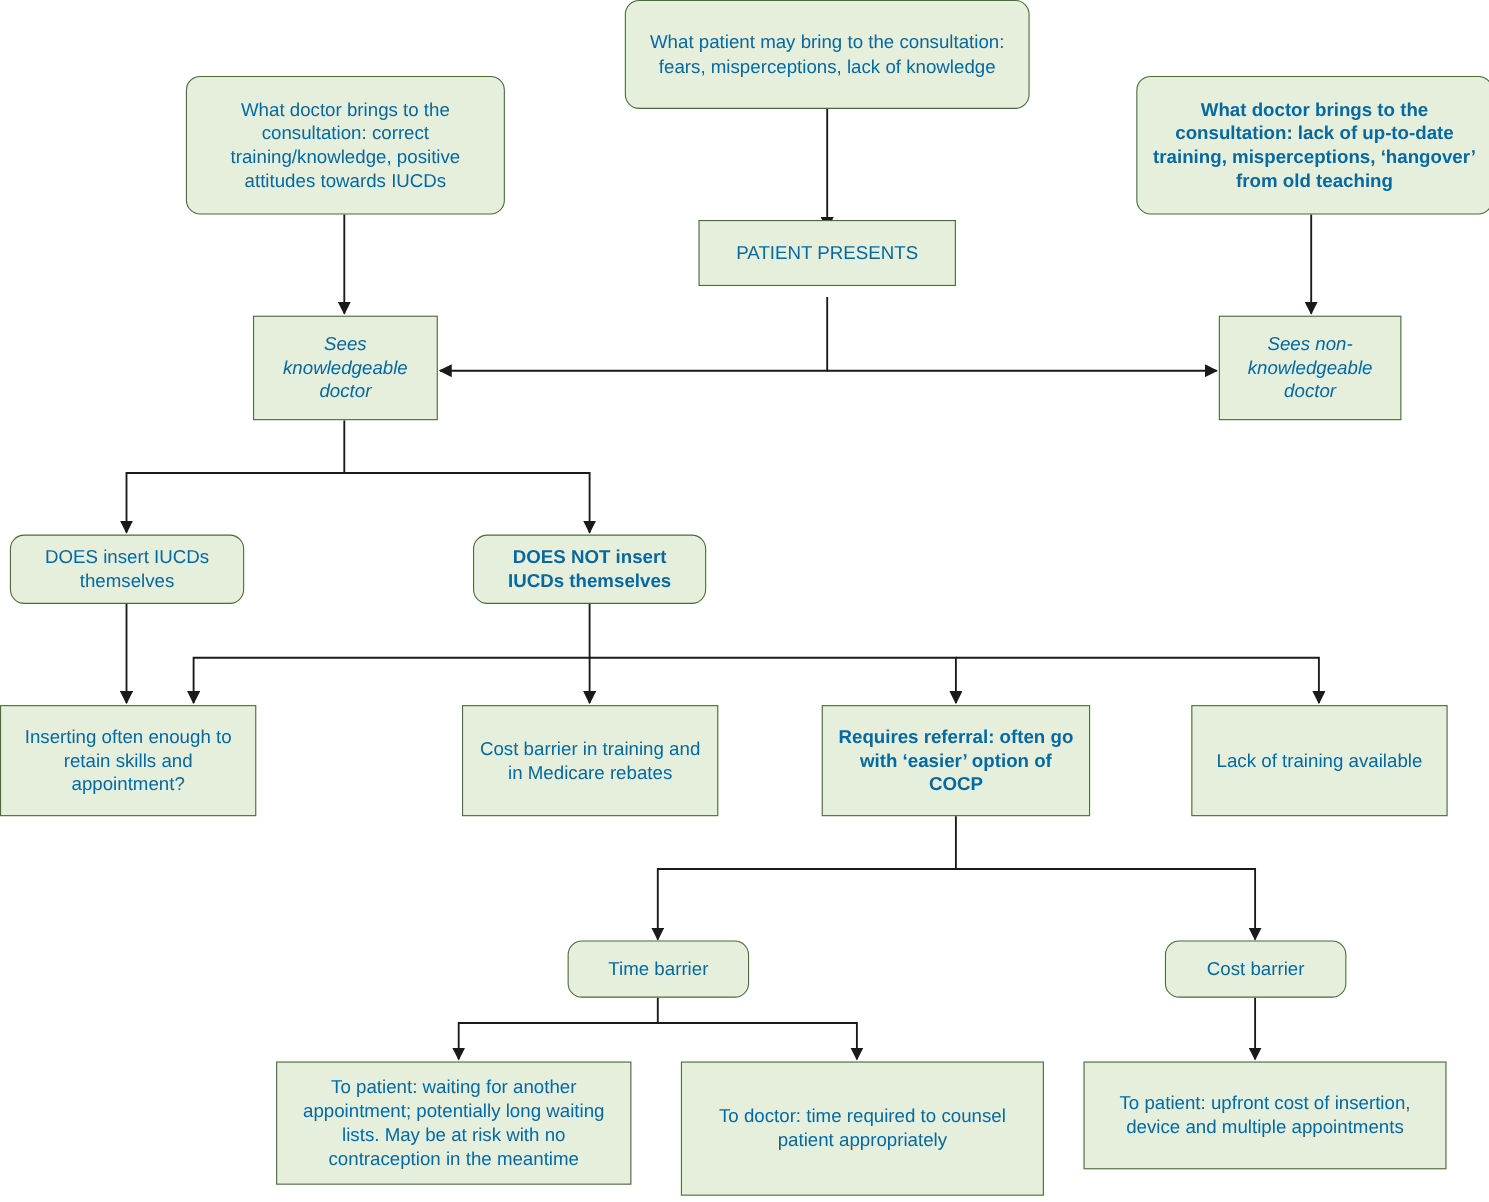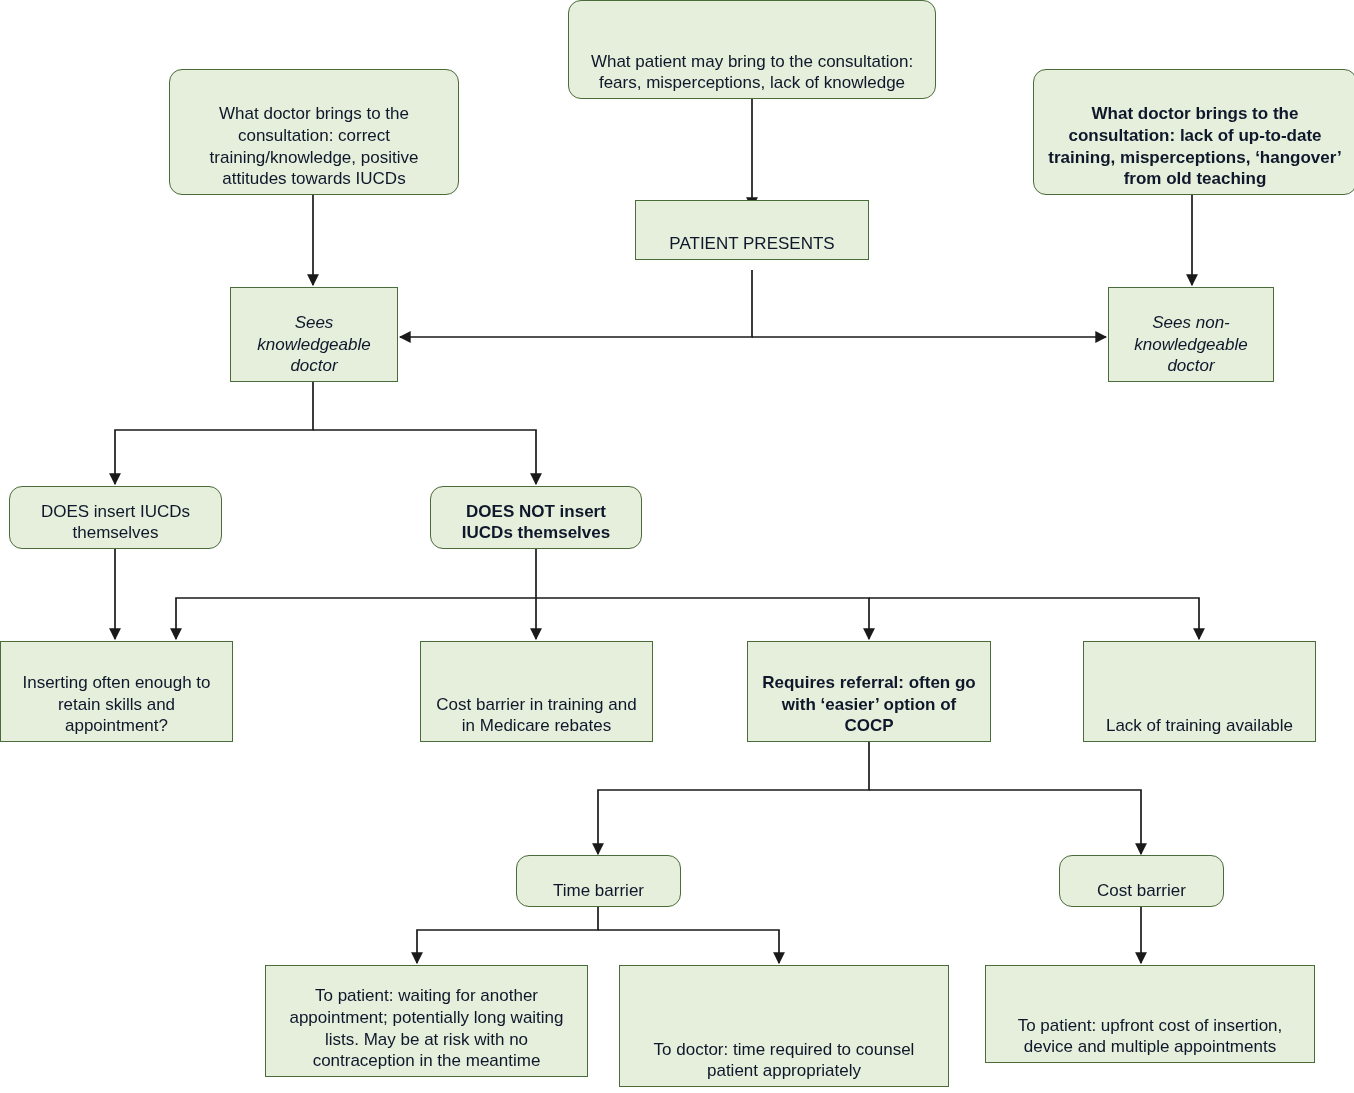--- a/index.html
+++ b/index.html
@@ -23,23 +23,23 @@
     top: 0;
     width: 1354px;
     height: 1093px;
     pointer-events: none;
   }
   .node {
     position: absolute;
     box-sizing: border-box;
     background: #e6eedc;
     border: 1.6px solid #4a6b3a;
-    color: #0f172a;
+    color: #0369a1;
     display: flex;
-    align-items: flex-end;
+    align-items: center;
     justify-content: center;
     text-align: center;
     line-height: 1.28;
     padding: 4px 8px;
     font-size: 17px;
   }
   .node.rounded {
     border-radius: 13px;
   }
   .node.square {
@@ -149,21 +149,21 @@
   </div>
 
   <div class="node square" style="left:1083px; top:641px; width:233px; height:101px;">
     <span>Lack of training available</span>
   </div>
 
   <div class="node rounded" style="left:1059px; top:855px; width:165px; height:52px;">
     <span>Cost barrier</span>
   </div>
 
-  <div class="node square" style="left:265px; top:965px; width:323px; height:112px;">
+  <div class="node square" style="left:251px; top:965px; width:323px; height:112px;">
     <span>To patient: waiting for another appointment; potentially long waiting lists. May be at risk with no contraception in the meantime</span>
   </div>
 
   <div class="node square" style="left:619px; top:965px; width:330px; height:122px;">
     <span>To doctor: time required to counsel patient appropriately</span>
   </div>
 
   <div class="node square" style="left:985px; top:965px; width:330px; height:98px;">
     <span>To patient: upfront cost of insertion, device and multiple appointments</span>
   </div>

